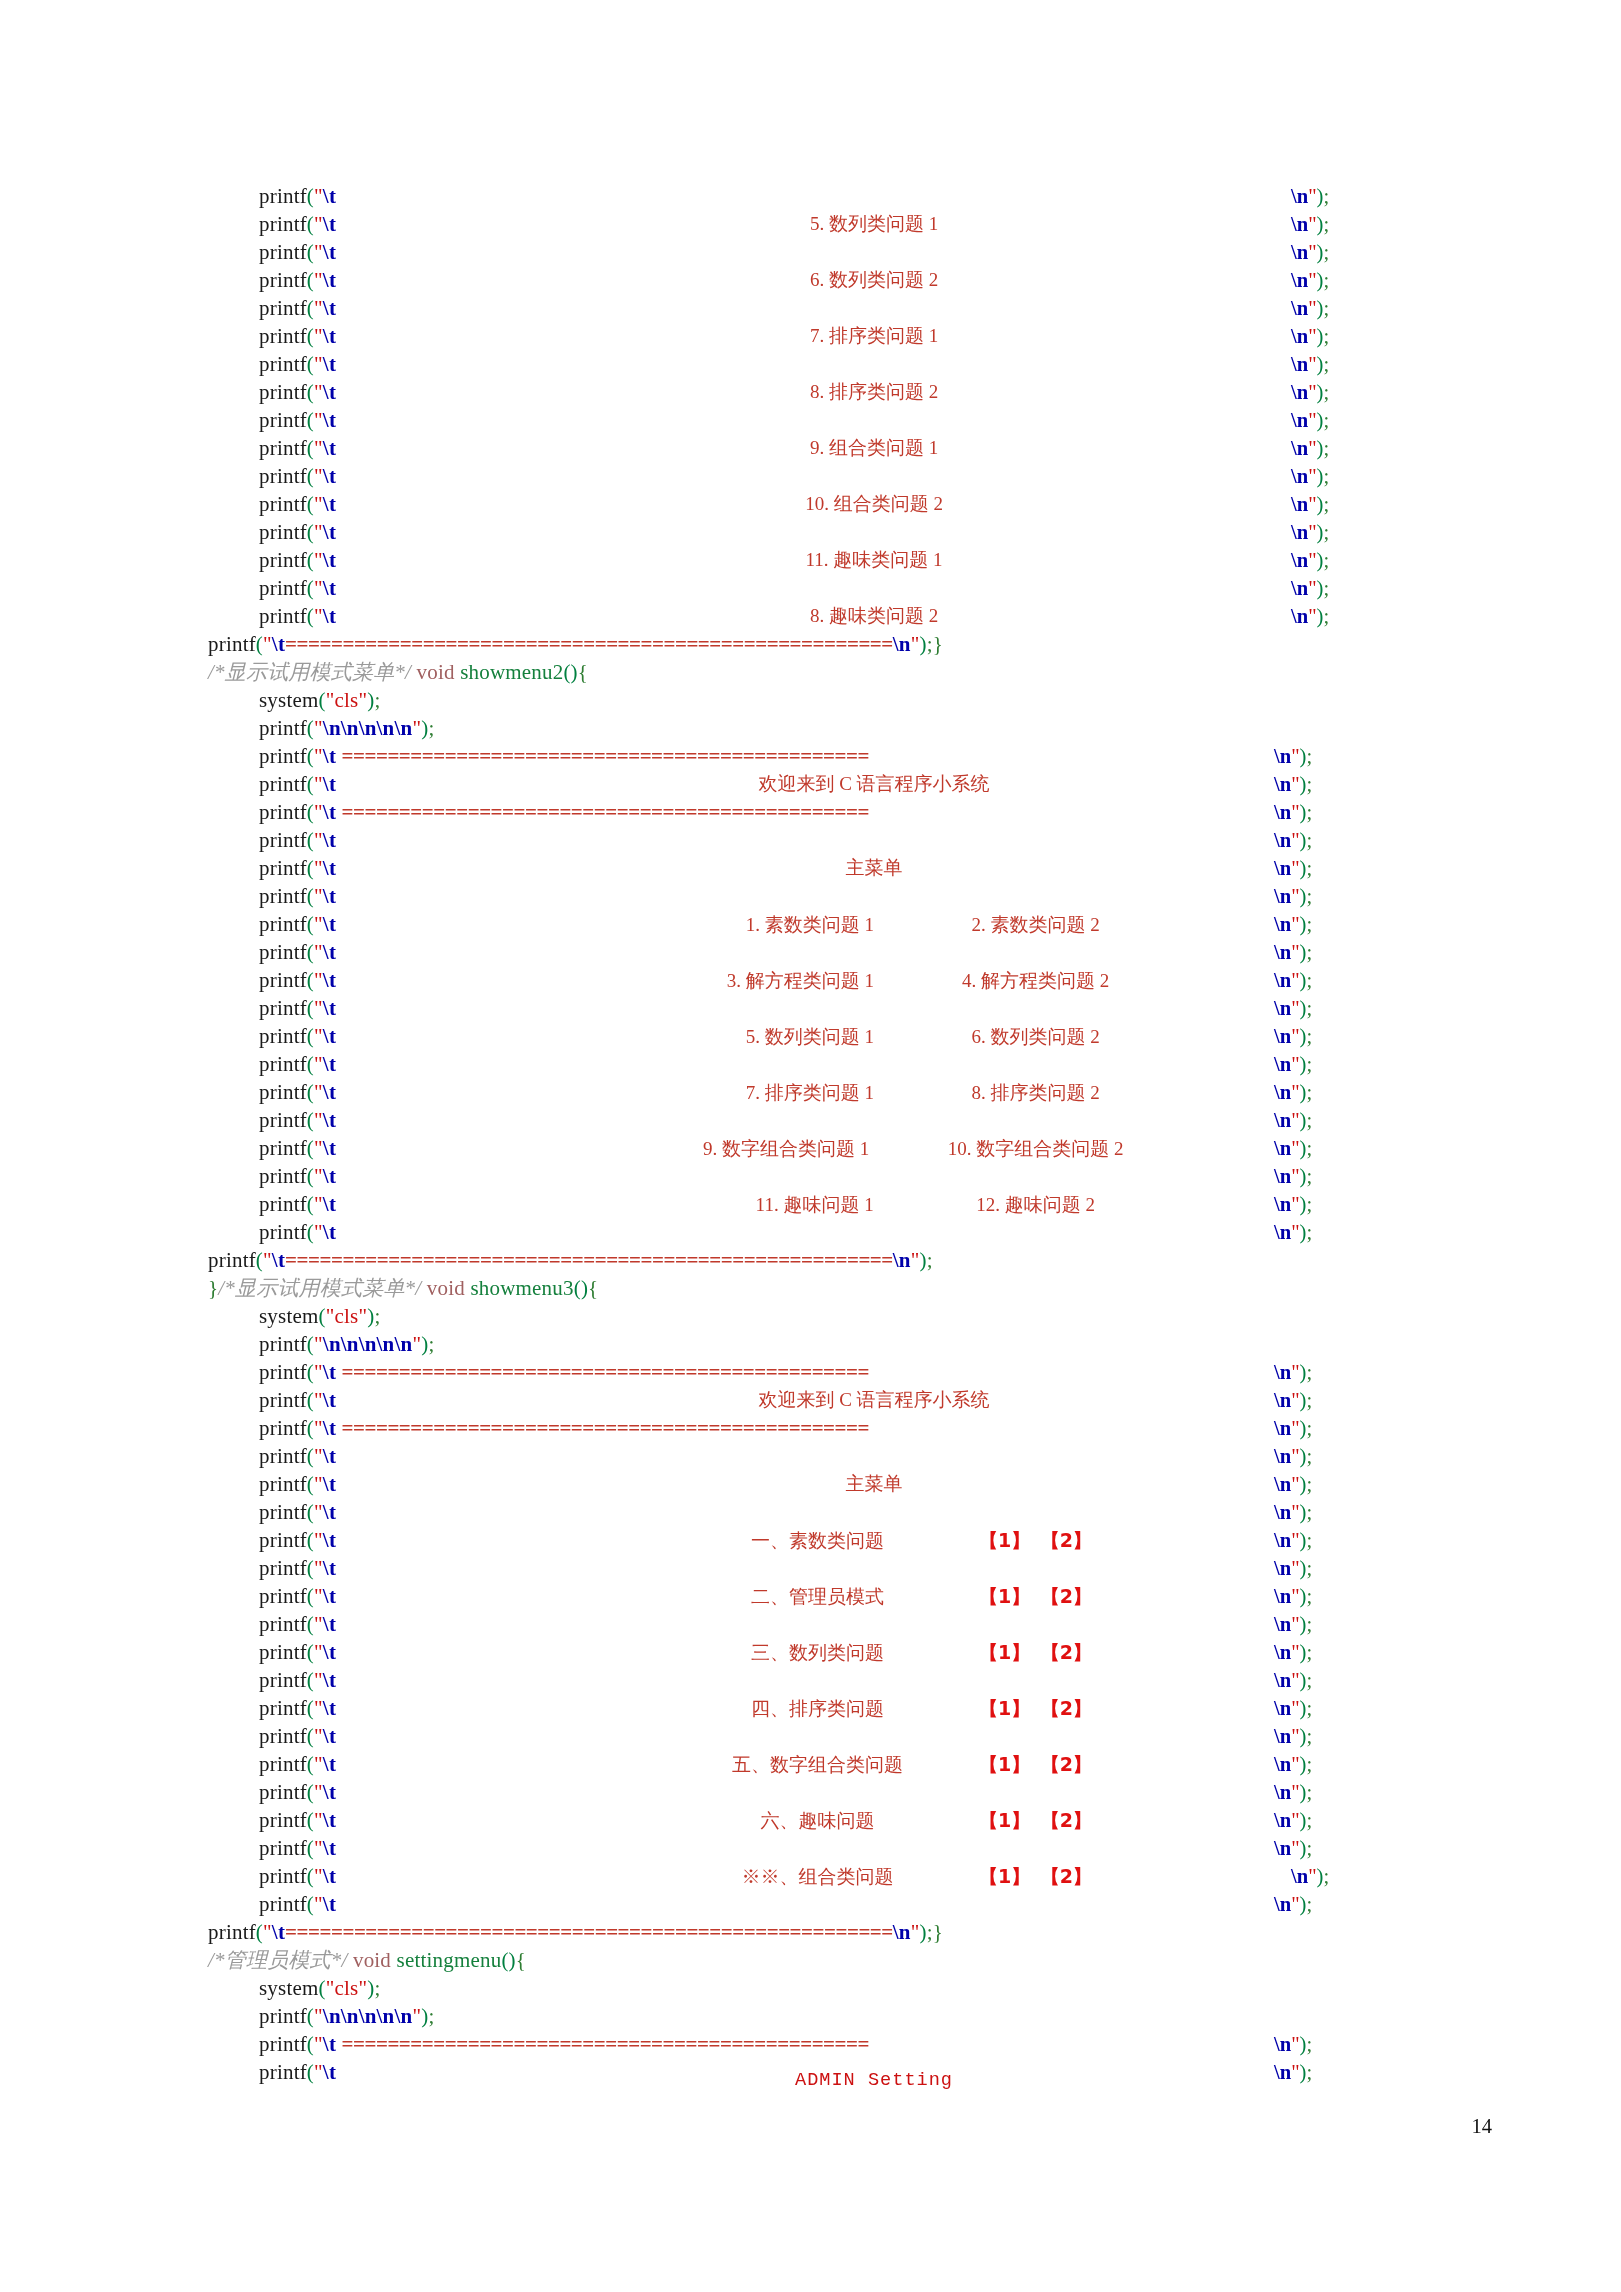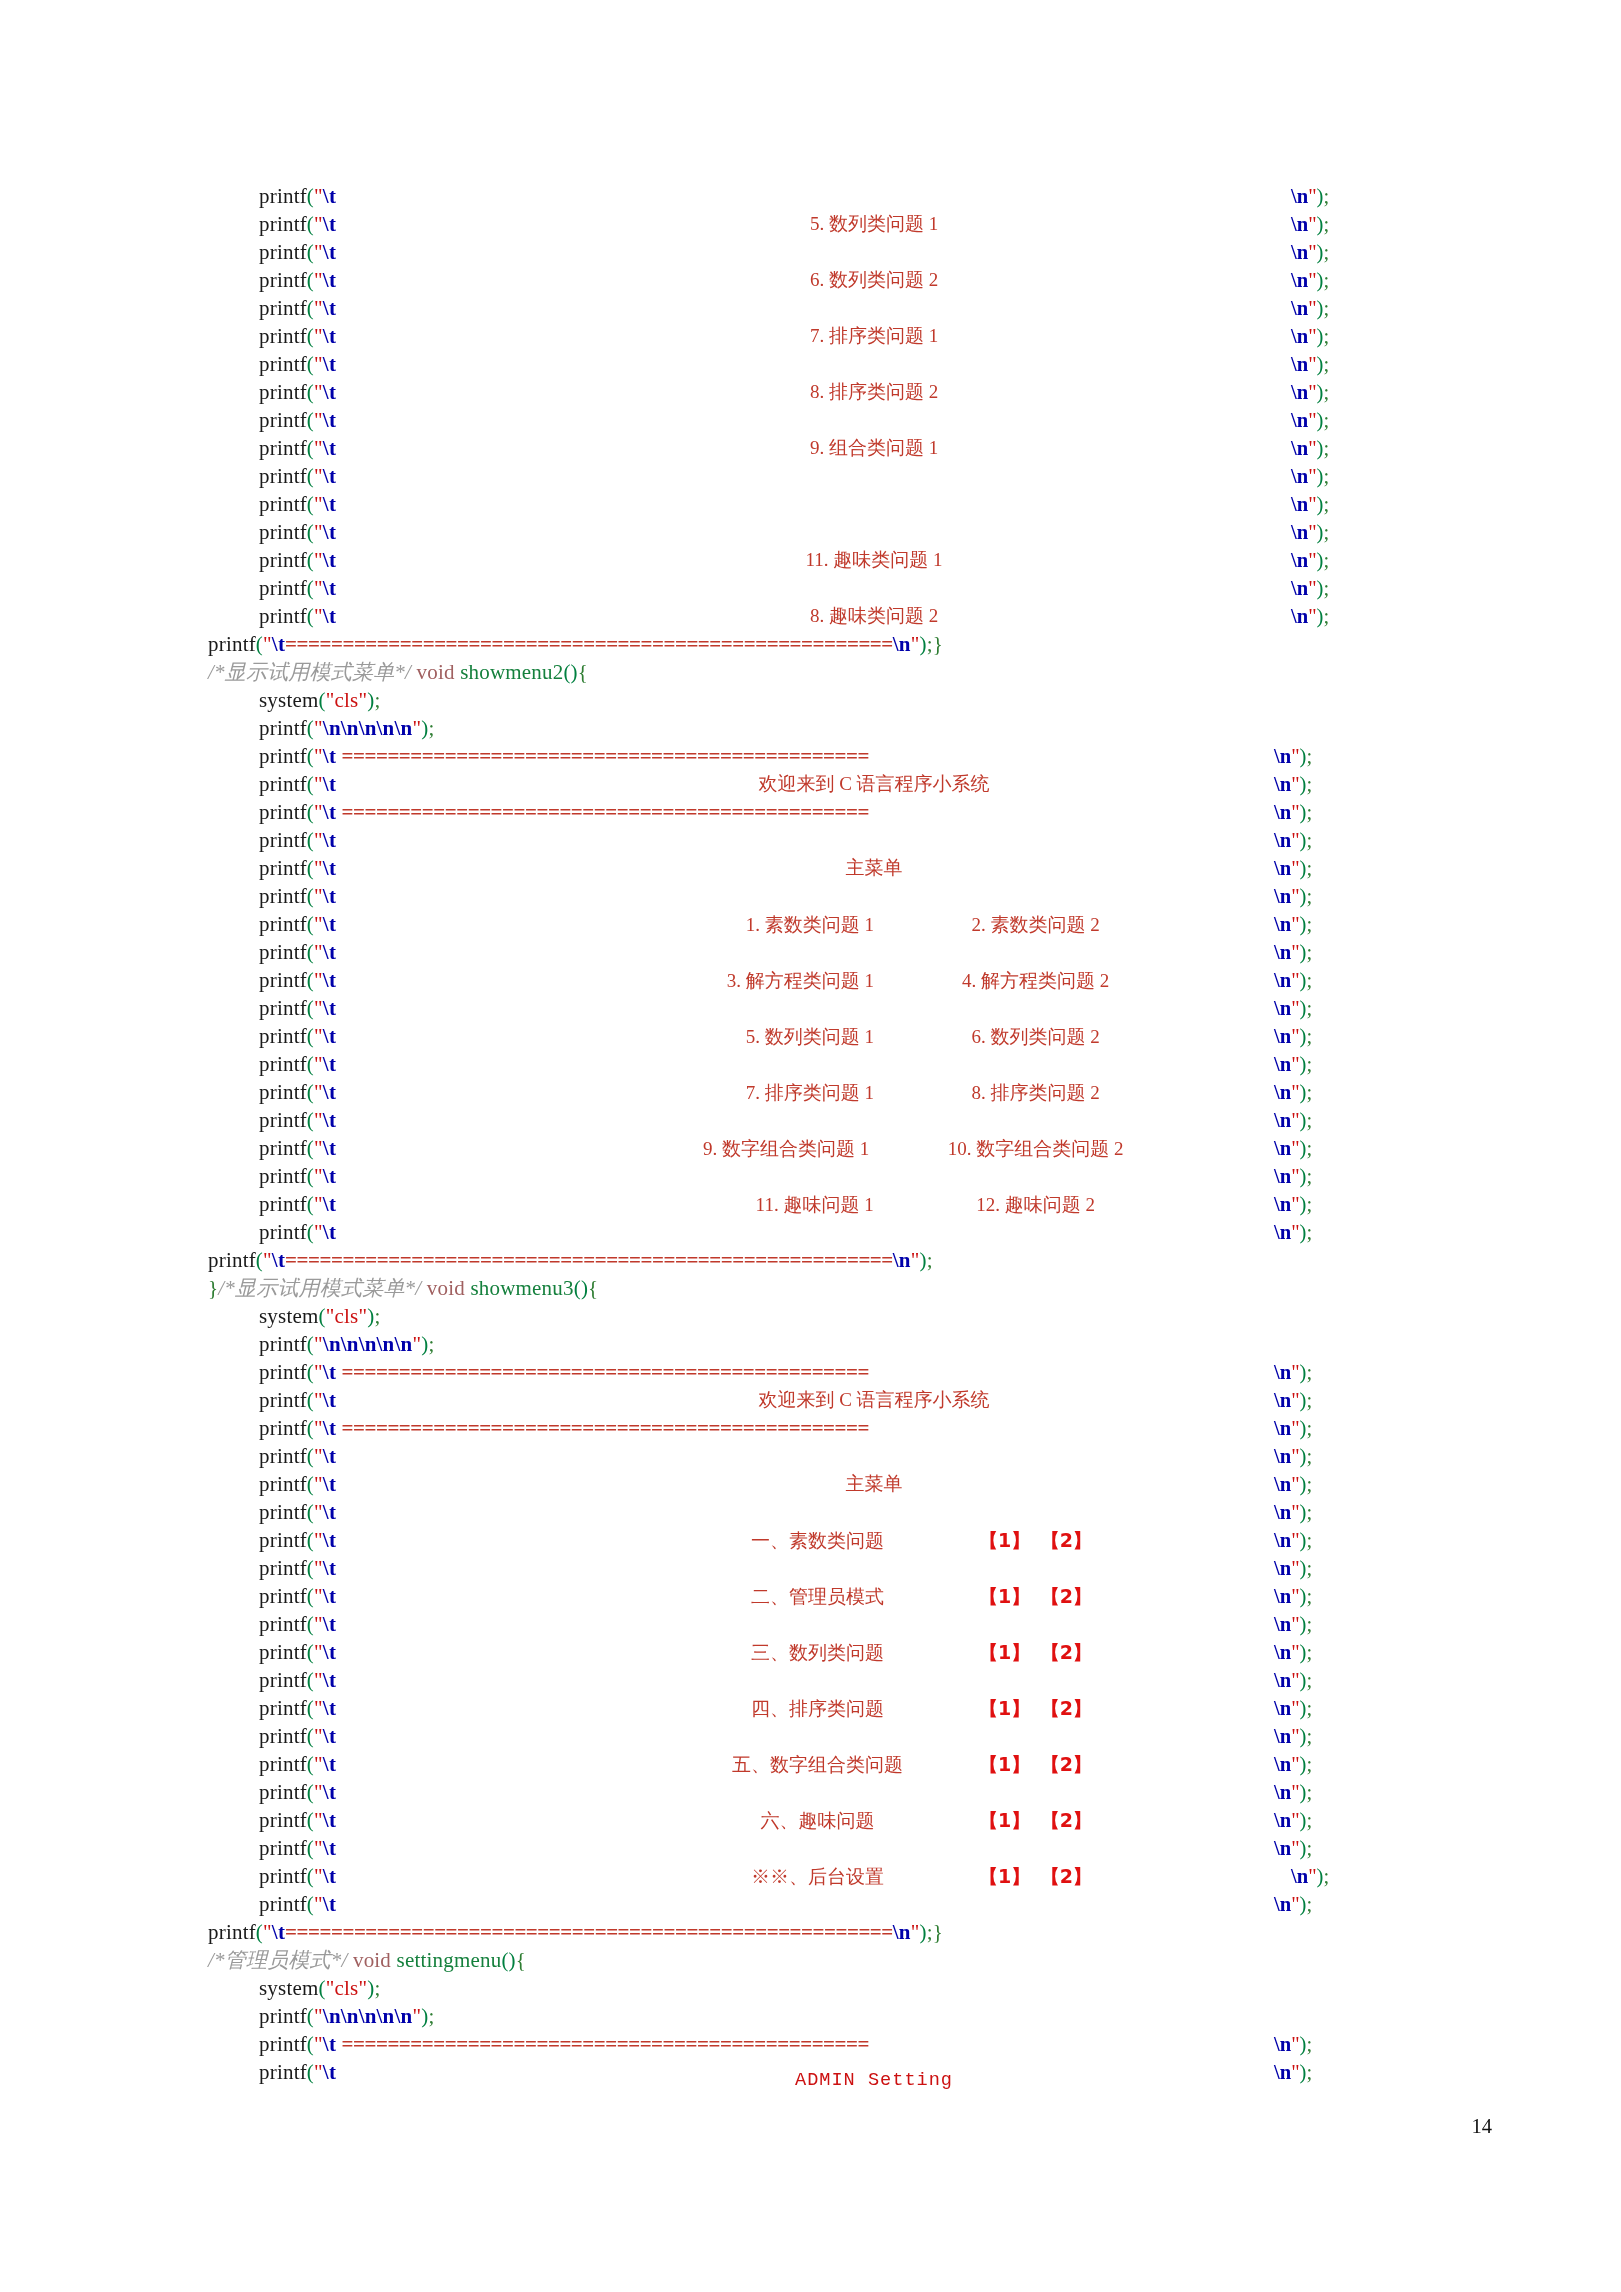--- a/index.html
+++ b/index.html
@@ -147,20 +147,21 @@
       <span class="lead indent1"><span class="fn">printf</span><span class="paren">(</span><span class="quote">"</span><span class="esc">\t</span></span>
       <span class="mid cnred">9. 组合类问题 1</span>
       <span class="tail"><span class="esc">\n</span><span class="quote">"</span><span class="paren">)</span><span class="semi">;</span></span>
     </div>
     <div class="line">
       <span class="lead indent1"><span class="fn">printf</span><span class="paren">(</span><span class="quote">"</span><span class="esc">\t</span></span>
       <span class="tail"><span class="esc">\n</span><span class="quote">"</span><span class="paren">)</span><span class="semi">;</span></span>
     </div>
     <div class="line">
       <span class="lead indent1"><span class="fn">printf</span><span class="paren">(</span><span class="quote">"</span><span class="esc">\t</span></span>
+      <span class="mid cnred">10. 组合类问题 2</span>
       <span class="tail"><span class="esc">\n</span><span class="quote">"</span><span class="paren">)</span><span class="semi">;</span></span>
     </div>
     <div class="line">
       <span class="lead indent1"><span class="fn">printf</span><span class="paren">(</span><span class="quote">"</span><span class="esc">\t</span></span>
       <span class="tail"><span class="esc">\n</span><span class="quote">"</span><span class="paren">)</span><span class="semi">;</span></span>
     </div>
     <div class="line">
       <span class="lead indent1"><span class="fn">printf</span><span class="paren">(</span><span class="quote">"</span><span class="esc">\t</span></span>
       <span class="mid cnred">11. 趣味类问题 1</span>
       <span class="tail"><span class="esc">\n</span><span class="quote">"</span><span class="paren">)</span><span class="semi">;</span></span>
@@ -359,21 +360,21 @@
       <span class="lead indent1"><span class="fn">printf</span><span class="paren">(</span><span class="quote">"</span><span class="esc">\t</span></span>
       <span class="mid two-col"><span class="col-l cnred">六、趣味问题</span><span class="badge">【1】</span>&nbsp;&nbsp;<span class="badge">【2】</span></span>
       <span class="tail near"><span class="esc">\n</span><span class="quote">"</span><span class="paren">)</span><span class="semi">;</span></span>
     </div>
     <div class="line">
       <span class="lead indent1"><span class="fn">printf</span><span class="paren">(</span><span class="quote">"</span><span class="esc">\t</span></span>
       <span class="tail near"><span class="esc">\n</span><span class="quote">"</span><span class="paren">)</span><span class="semi">;</span></span>
     </div>
     <div class="line">
       <span class="lead indent1"><span class="fn">printf</span><span class="paren">(</span><span class="quote">"</span><span class="esc">\t</span></span>
-      <span class="mid two-col"><span class="col-l cnred">※※、后台设置</span><span class="badge">【1】</span>&nbsp;&nbsp;<span class="badge">【2】</span></span>
+      <span class="mid two-col"><span class="col-l cnred">※※、组合类问题</span><span class="badge">【1】</span>&nbsp;&nbsp;<span class="badge">【2】</span></span>
       <span class="tail"><span class="esc">\n</span><span class="quote">"</span><span class="paren">)</span><span class="semi">;</span></span>
     </div>
     <div class="line">
       <span class="lead indent1"><span class="fn">printf</span><span class="paren">(</span><span class="quote">"</span><span class="esc">\t</span></span>
       <span class="tail near"><span class="esc">\n</span><span class="quote">"</span><span class="paren">)</span><span class="semi">;</span></span>
     </div>
 
     <div class="line">
       <span class="lead indent0"><span class="fn">printf</span><span class="paren">(</span><span class="quote">"</span><span class="esc">\t</span><span class="eq">=====================================================</span><span class="esc">\n</span><span class="quote">"</span><span class="paren">)</span><span class="semi">;</span><span class="brace">}</span></span>
     </div>

